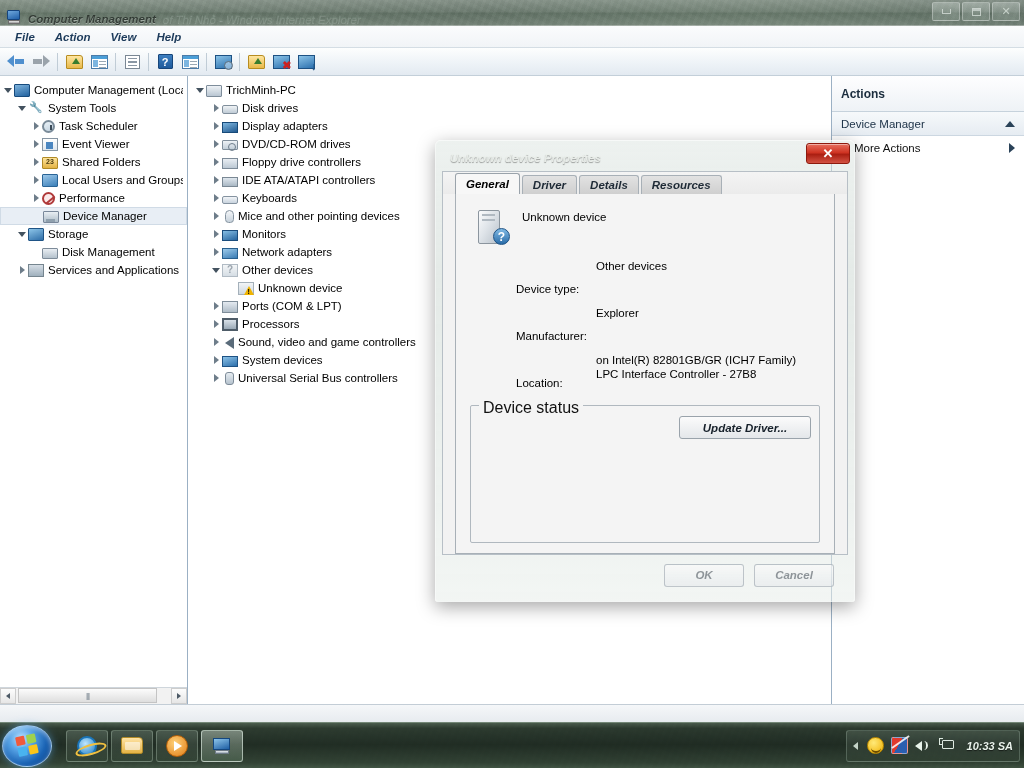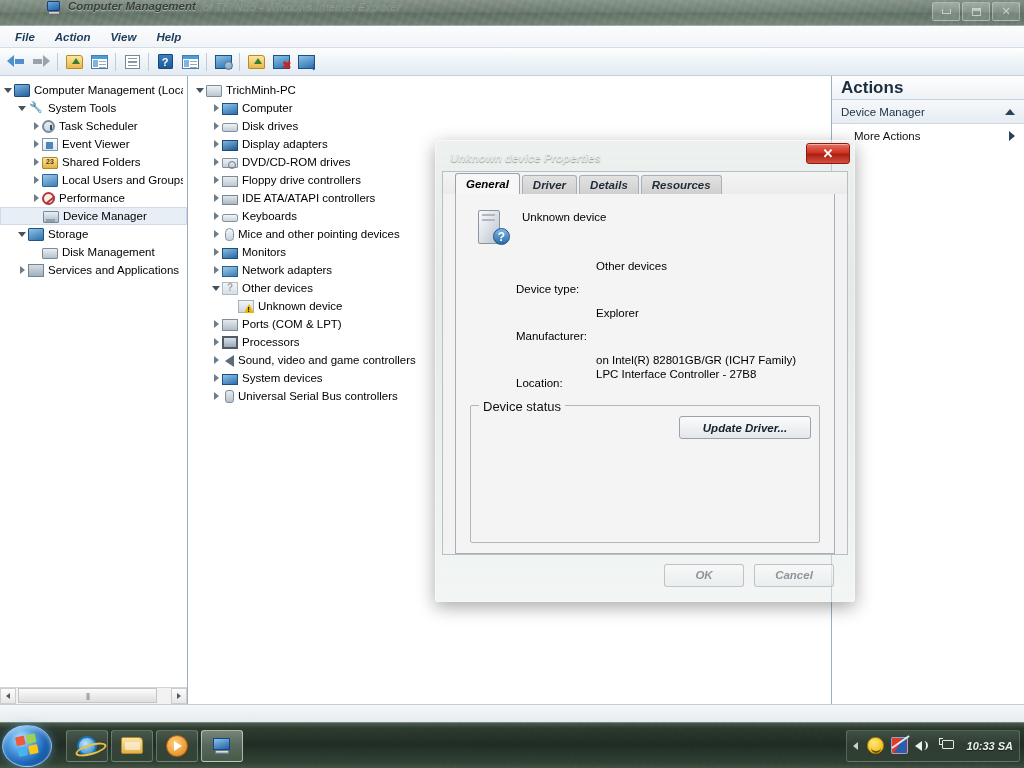--- a/index.html
+++ b/index.html
@@ -34,21 +34,21 @@
   
   #mmc {
     position: absolute; left: 0; top: 0; width: 1024px; height: 722px;
     display: flex; flex-direction: column;
   }
   #titlebar {
     height: 26px; position: relative;
     background: linear-gradient(180deg, rgba(225,232,228,.42) 0%, rgba(188,200,193,.34) 48%,
                 rgba(160,176,166,.30) 52%, rgba(196,208,200,.38) 100%);
     border-bottom: 1px solid rgba(255,255,255,.22);
-    display: flex; align-items: flex-start; padding-left: 40px;
+    display: flex; align-items: flex-end;
   }
   #title-icon { width: 16px; height: 16px; margin: 0 6px 0 6px; position: relative; flex: none; }
   #title-icon .mon { position: absolute; left: 1px; top: 1px; width: 13px; height: 10px;
         background: linear-gradient(160deg, #6fa8dc, #1f5fa8); border: 1px solid #15447d; border-radius: 1px; }
   #title-icon .base { position: absolute; left: 2px; top: 11px; width: 12px; height: 4px;
         background: linear-gradient(180deg, #e8e8e8, #9a9a9a); border: 1px solid #6d6d6d; }
   #title-text {
     font-size: 11.5px; font-weight: bold; font-style: italic;
     color: rgba(30,38,32,.80); text-shadow: 0 1px 0 rgba(255,255,255,.35);
     white-space: nowrap;
@@ -169,23 +169,23 @@
       border-left:5px solid transparent;border-right:5px solid transparent;border-bottom:9px solid #f0b400; }
   .warn-badge::after{content:'!';position:absolute;left:-1.5px;top:2px;font-size:7px;color:#000;font-weight:bold;}
   .i-ports { background:linear-gradient(180deg,#e4eaf0,#b0bdc8); border:1px solid #7f8d99; height:12px; margin-top:2px;}
   .i-cpu { background:linear-gradient(180deg,#d9e1e8,#9aa9b6); border:2px solid #4e5c68; height:13px; margin-top:1px;}
   .i-sound { width:0;height:0; border-top:6px solid transparent; border-bottom:6px solid transparent;
              border-right:9px solid #5a6b7a; margin-top:2px; margin-left:3px;}
   .i-sysdev { background:linear-gradient(160deg,#8dc3e8,#2d6fab); border:1px solid #1e5284; height:11px; margin-top:2px;}
   .i-usb { background:linear-gradient(180deg,#e6ecf1,#b6c3ce); border:1px solid #7e8c99; height:13px; width:9px; margin-left:3px; margin-top:1px; border-radius:3px;}
 
   
-  .act-head { height:24px; background:linear-gradient(180deg,#fefeff,#eef2f6);
+  .act-head { height:36px; background:linear-gradient(180deg,#fefeff,#eef2f6);
               border-bottom:1px solid #c6d2dc; display:flex; align-items:center;
-              padding-left:9px; font-weight:bold; font-size:17px; color:#1b2d3e; }
+              padding-left:9px; font-weight:bold; font-size:12px; color:#1b2d3e; }
   .act-group { height:24px; background:linear-gradient(180deg,#f6f9fb,#e6ecf2);
                border-bottom:1px solid #ccd7e1; display:flex; align-items:center;
                padding:0 9px; font-size:11.5px; color:#20354a; cursor:pointer; }
   .act-group .chev-up { margin-left:auto; width:0;height:0;
         border-left:5px solid transparent;border-right:5px solid transparent;border-bottom:6px solid #2a4258; }
   .act-item { height:24px; display:flex; align-items:center; padding:0 9px 0 22px;
               font-size:11.5px; color:#111; cursor:pointer; }
   .act-item .chev-r { margin-left:auto; width:0;height:0;
         border-top:5px solid transparent;border-bottom:5px solid transparent;border-left:6px solid #2a4258; }
 
@@ -246,21 +246,21 @@
   #dev-icon .qmark { position:absolute; left:17px; top:20px; width:17px; height:17px; border-radius:50%;
       background:linear-gradient(180deg,#7fb9e4,#2a6ca8); border:1px solid #1d5285; color:#fff;
       font-size:12px; font-weight:bold; display:flex; align-items:center; justify-content:center; }
   #dev-name { font-size:11.5px; color:#000; margin-top:3px; }
   .prow { display:flex; font-size:11.5px; color:#000; margin-top:11px; }
   .prow .plabel { width:80px; flex:none;margin-top:24px; }
   .prow .pvalue { flex:1; line-height:14px; }
   #statusbox { margin-top:16px; border:1px solid #b0b8bf; border-radius:2px; position:relative;
                padding:10px 8px 8px 8px; flex:1; display:flex; flex-direction:column; }
   #statusbox-legend { position:absolute; left:8px; top:-7px; background:#f4f4f4;
-                      padding:0 4px; font-size:13px; color:#111; }
+                      padding:0 4px; font-size:16px; color:#111; }
   #statustext { flex:1; background:#fff; border:1px solid #9aa3ab; display:flex; }
   #statustext .content { flex:1; padding:7px 8px; font-size:11.5px; color:#333; }
   #statustext .content p { margin-bottom:14px; }
   #st-scroll { width:15px; background:#f6f6f6; border-left:1px solid #d2d8dd;
                display:flex; flex-direction:column; }
   .vs-arrow { height:14px; display:flex; align-items:center; justify-content:center;
               background:linear-gradient(180deg,#fbfbfb,#e9e9e9); cursor:pointer; }
   .vs-up { width:0;height:0;border-left:4px solid transparent;border-right:4px solid transparent;border-bottom:5px solid #6a7681; }
   .vs-dn { width:0;height:0;border-left:4px solid transparent;border-right:4px solid transparent;border-top:5px solid #6a7681; }
   .vs-track { flex:1; background:#fafafa; }
@@ -553,27 +553,20 @@
             <span class="tri-open"></span>
           </span>
         <span class="ti i-pc"></span>
         <span class="tlabel">TrichMinh-PC</span>
       </div>
       <div id="device-items">
           <div class="trow" style="padding-left: 22px;">
             <span class="exp">
               <span class="tri-closed"></span>
             </span>
-            <span class="ti i-computer"></span>
-            <span class="tlabel">Computer</span>
-          </div>
-          <div class="trow" style="padding-left: 22px;">
-            <span class="exp">
-              <span class="tri-closed"></span>
-            </span>
             <span class="ti i-drive"></span>
             <span class="tlabel">Disk drives</span>
           </div>
           <div class="trow" style="padding-left: 22px;">
             <span class="exp">
               <span class="tri-closed"></span>
             </span>
             <span class="ti i-display"></span>
             <span class="tlabel">Display adapters</span>
           </div>

